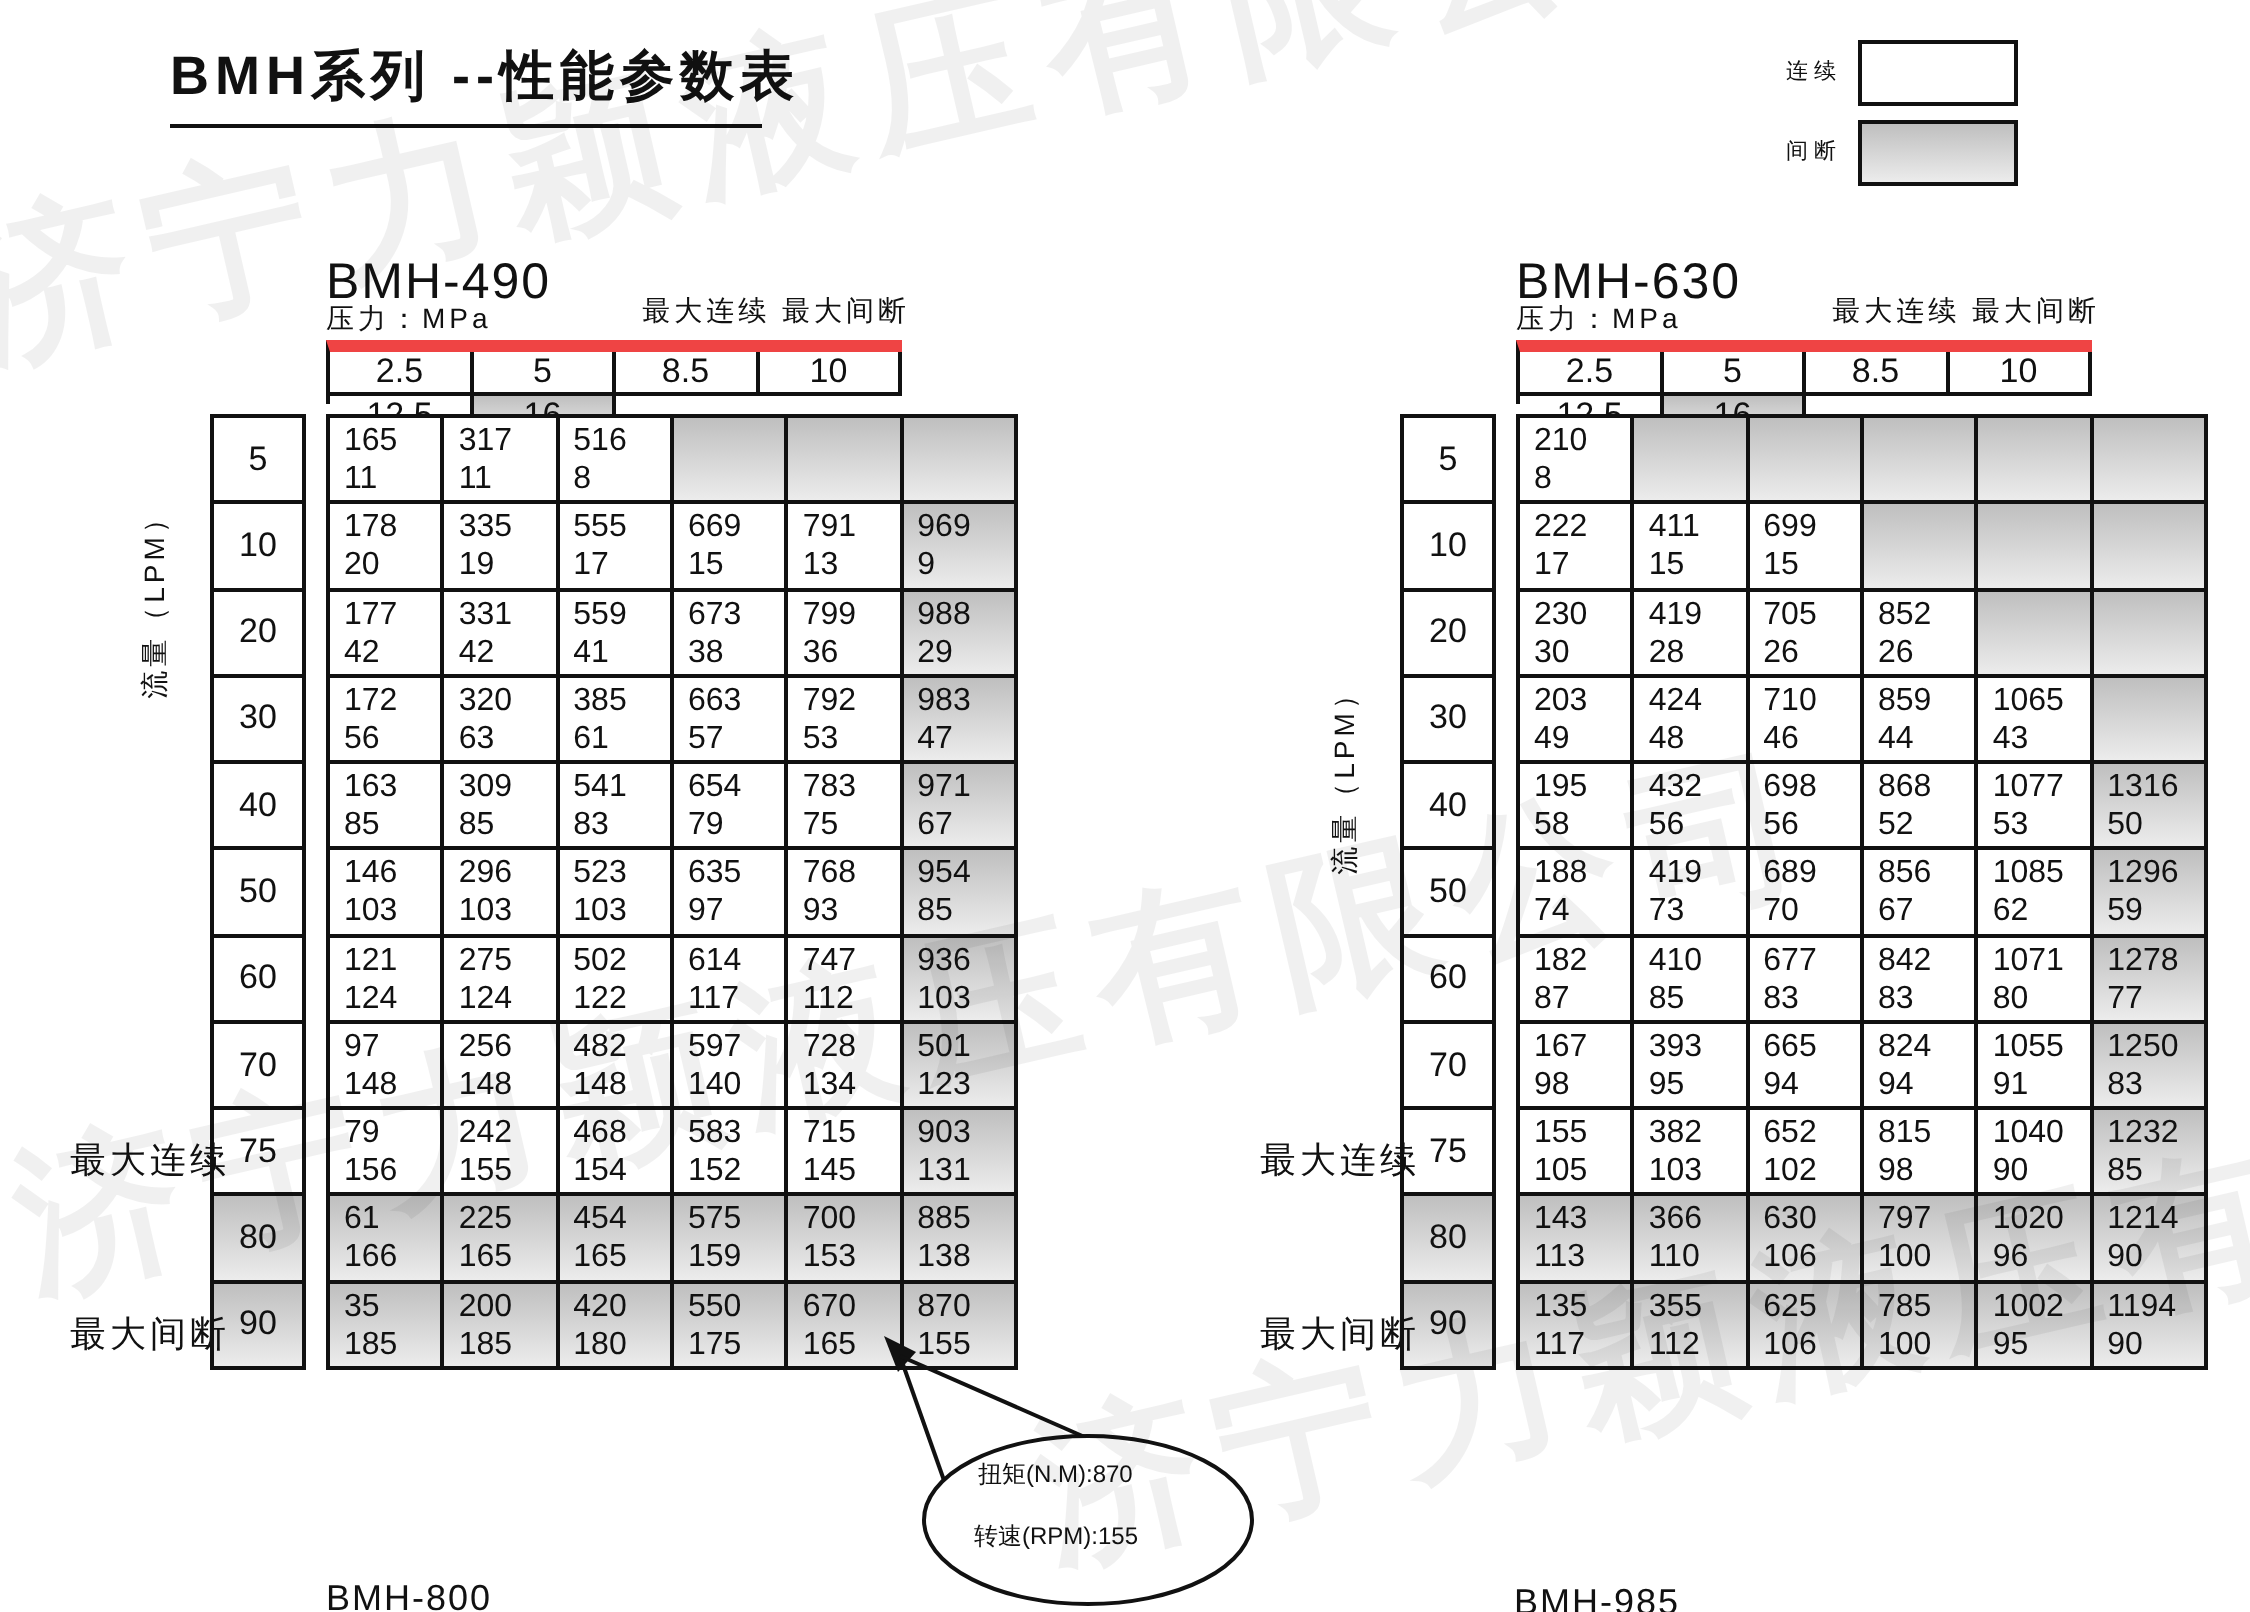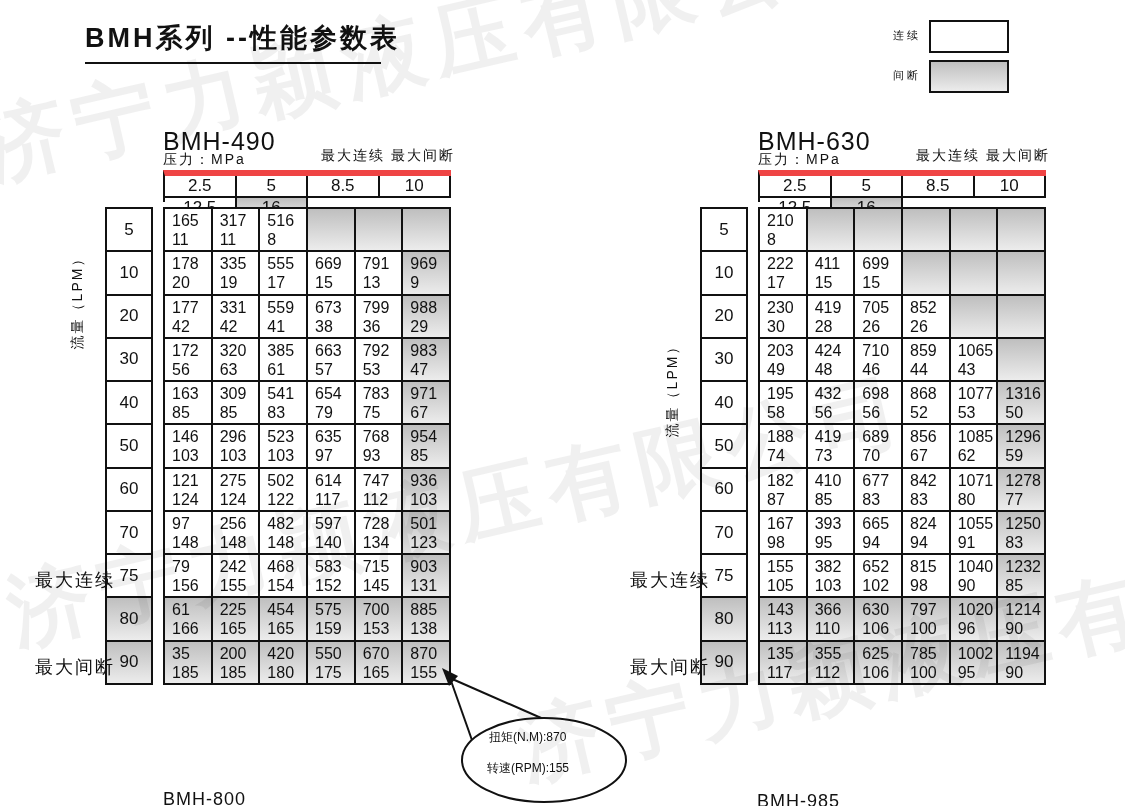--- a/index.html
+++ b/index.html
@@ -41,21 +41,21 @@
     position:absolute; left:0; top:80px; width:48px; height:478px;
     display:grid; grid-template-rows:repeat(11,1fr);
     border-left:2px solid #111; border-top:2px solid #111;
   }
   .fcell {
     border-right:2px solid #111; border-bottom:2px solid #111;
     display:flex; align-items:center; justify-content:center;
     font-size:17px; background:#fff;
   }
   .body-grid {
-    position:absolute; left:58px; top:80px; width:288px; height:478px;
+    position:absolute; left:58px; top:80px; width:346px; height:478px;
     display:grid; grid-template-columns:repeat(6,1fr); grid-template-rows:repeat(11,1fr);
     border-left:2px solid #111; border-top:2px solid #111;
   }
   .cell {
     border-right:2px solid #111; border-bottom:2px solid #111;
     padding:2px 0 0 7px; font-size:16px; line-height:19px; background:#fff;
     overflow:hidden; white-space:nowrap;
   }
   .gray { background:linear-gradient(180deg,#bfbfbf 0%,#ececec 100%) !important; }
   .side-label {

